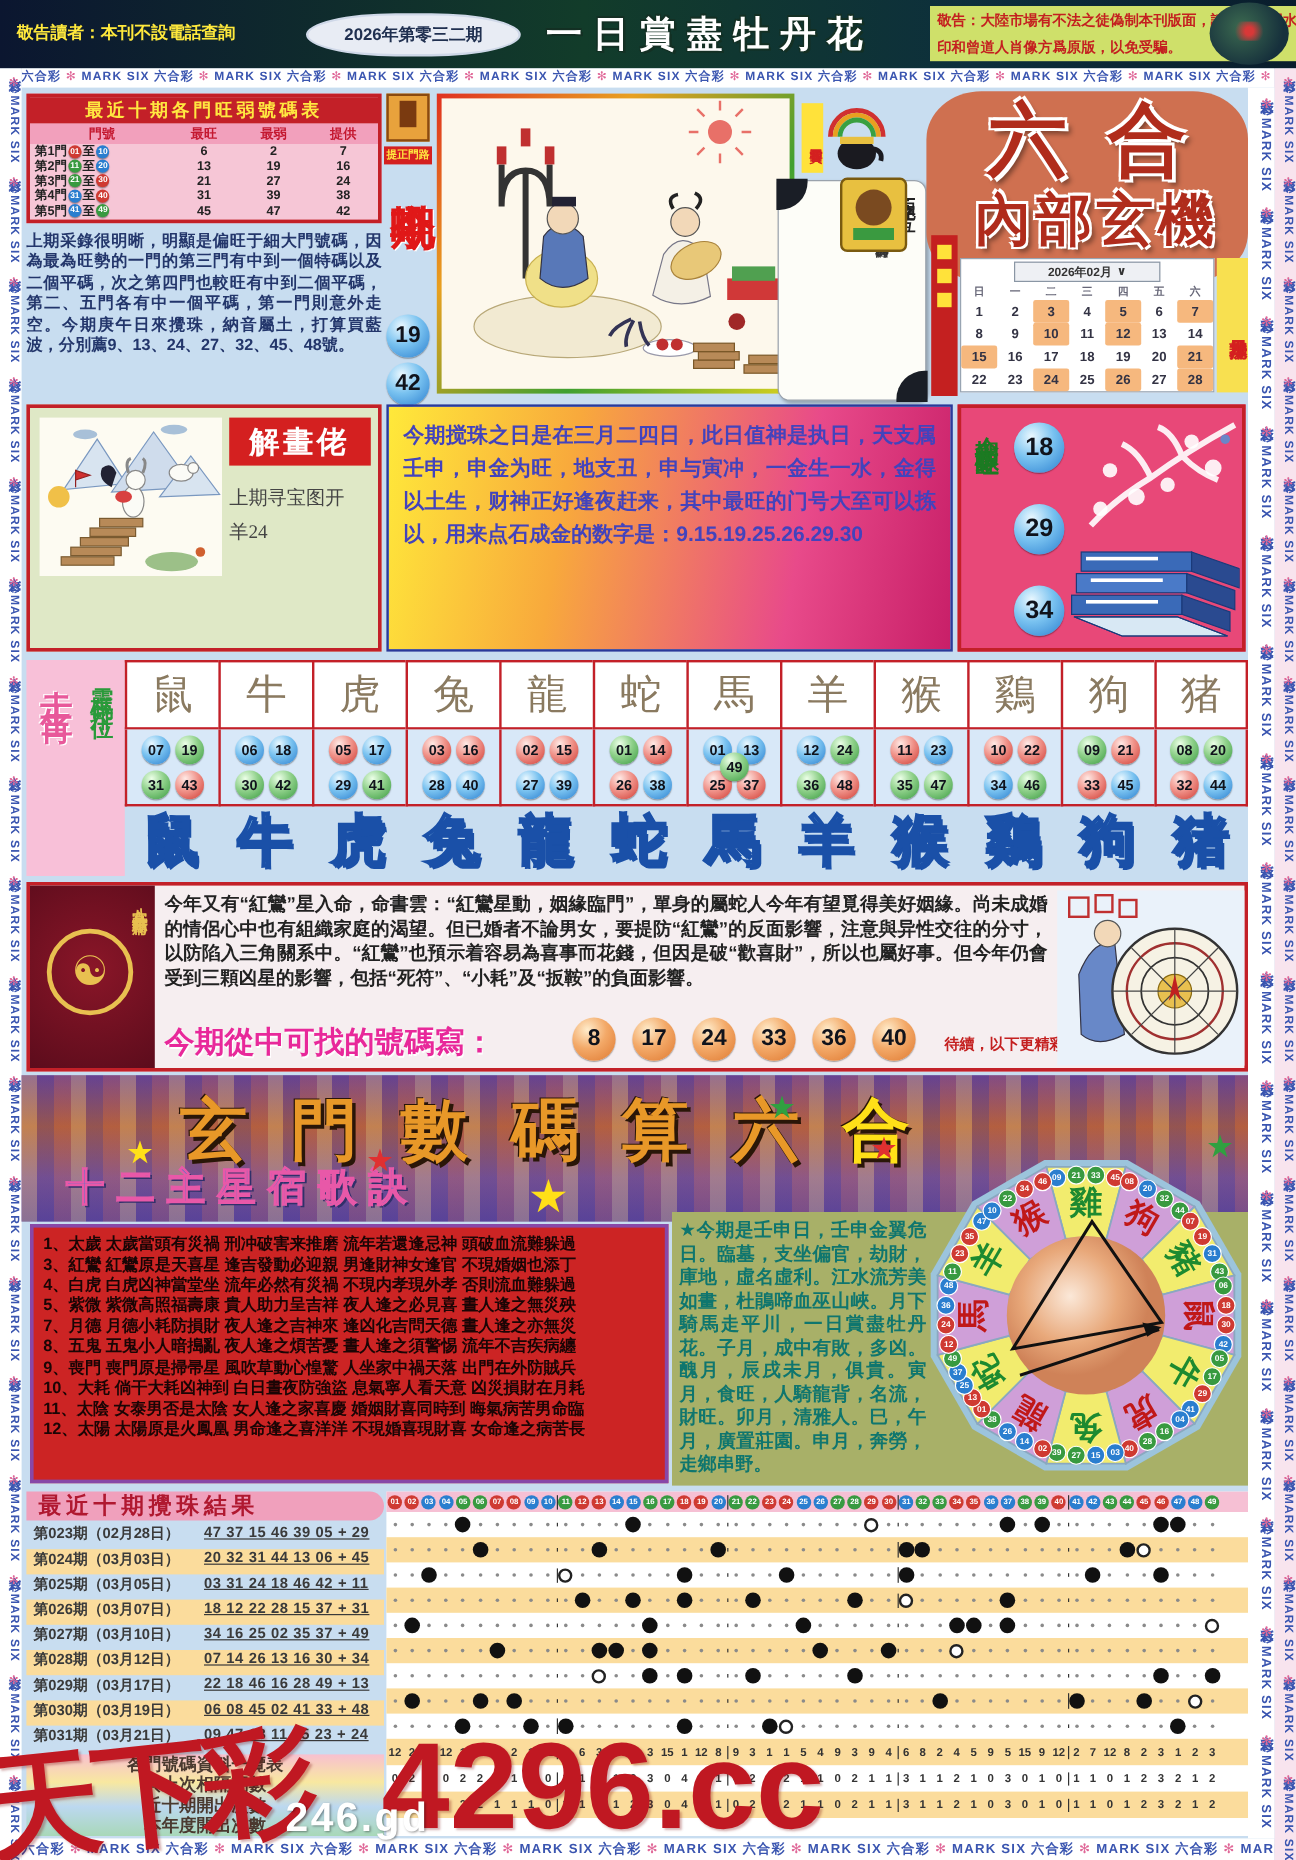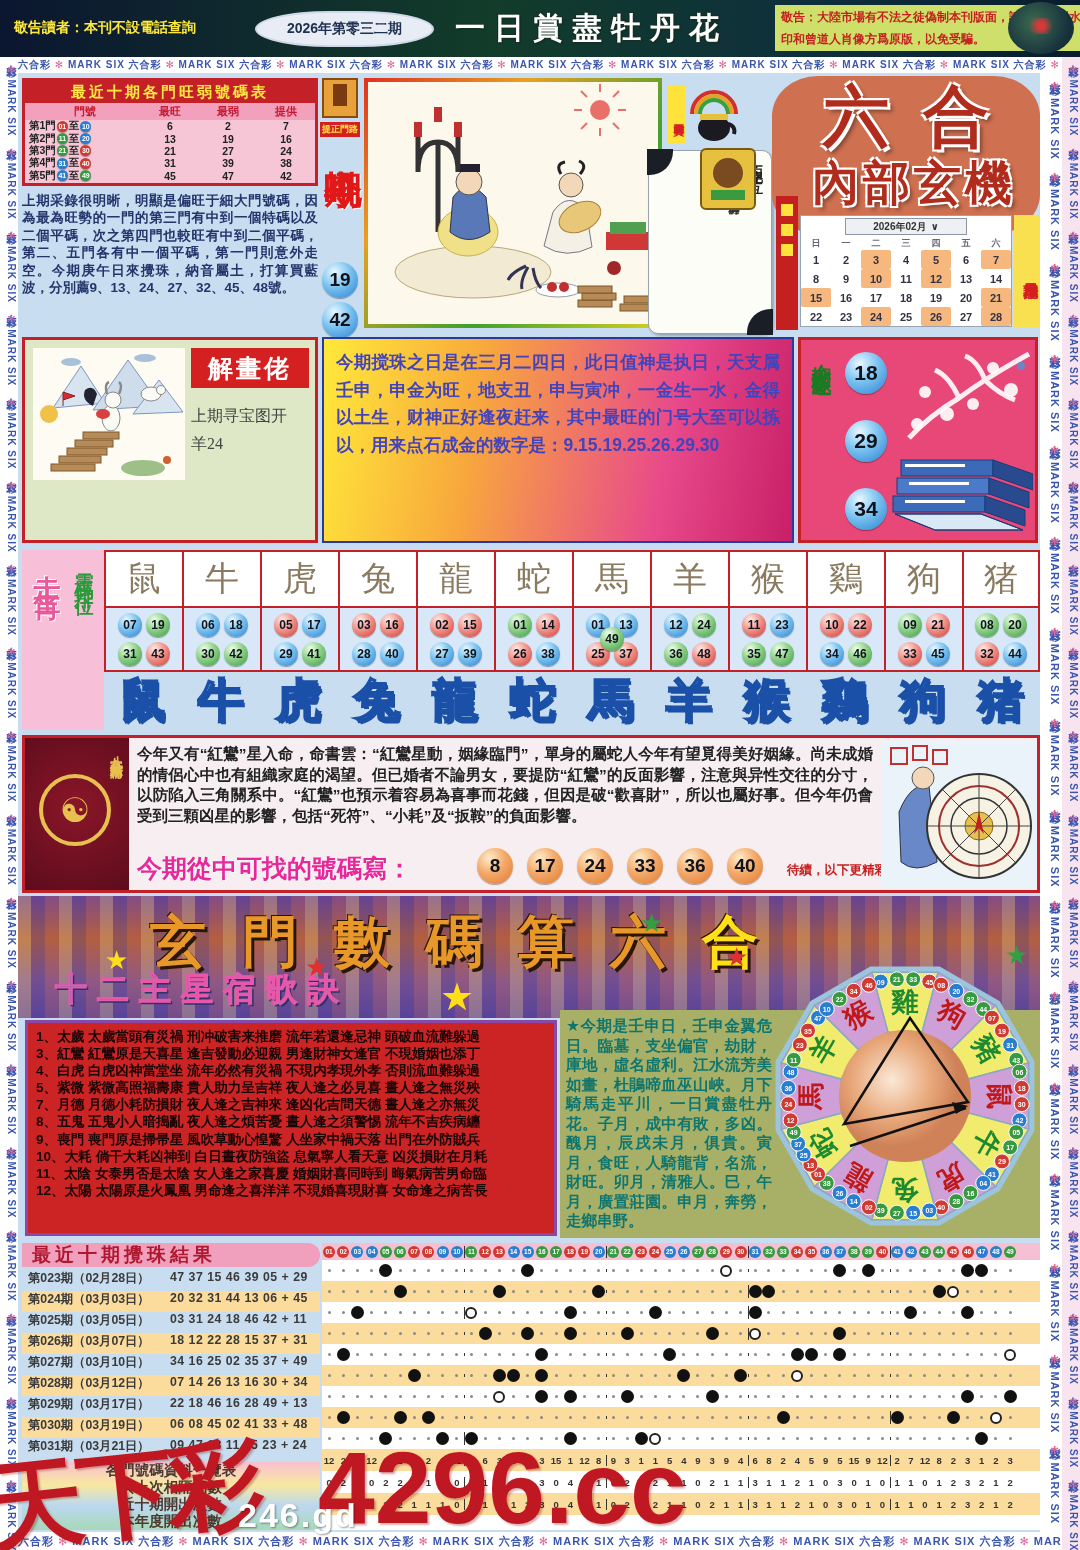--- a/index.html
+++ b/index.html
@@ -161,21 +161,21 @@
   #xm-comm{left:566px;top:1016px;width:206px;height:218px;font-size:15.5px;font-weight:bold;color:#0f766e;
      line-height:19.5px;text-align:justify;}
   #wheel{left:770px;top:944px;width:270px;height:294px;}
   
   #res-title{left:22px;top:1243px;width:298px;height:24px;background:#f0a0bc;border-radius:0 14px 14px 0;
      color:#b01830;font-size:19px;font-weight:bold;letter-spacing:4px;display:flex;align-items:center;padding-left:10px;box-sizing:border-box;}
   #res-rows{left:22px;top:1270px;width:298px;}
   .res-row{height:21px;display:flex;font-size:12.3px;font-weight:bold;color:#3a3a3a;}
   .res-row.alt{background:#fbdc9c;}
   .res-row .iss{width:148px;padding-left:6px;box-sizing:border-box;}
-  .res-row .nm{letter-spacing:.5px;}
+  .res-row .nm{letter-spacing:.5px;text-decoration:underline;}
   #sum-labels{left:22px;top:1462px;width:298px;height:68px;
      background:linear-gradient(180deg,#f8c0d0,#f8e8a0 34%,#bcd8f0 64%,#a8d8b8);
      font-size:14.5px;font-weight:bold;color:#4a3a30;}
   #sum-labels div{height:17px;display:flex;align-items:center;justify-content:center;}
   
   #matrix{left:322px;top:1243px;width:718px;height:287px;background:#fff;}
   #matrix .mrow{display:flex;align-items:center;}
   #matrix .hrow{height:17px;background:#f6c0d4;}
   #matrix .cell{width:14.2px;display:flex;align-items:center;justify-content:center;flex:none;box-sizing:border-box;}
   #matrix .gdiv{border-left:1.6px solid #333;}

